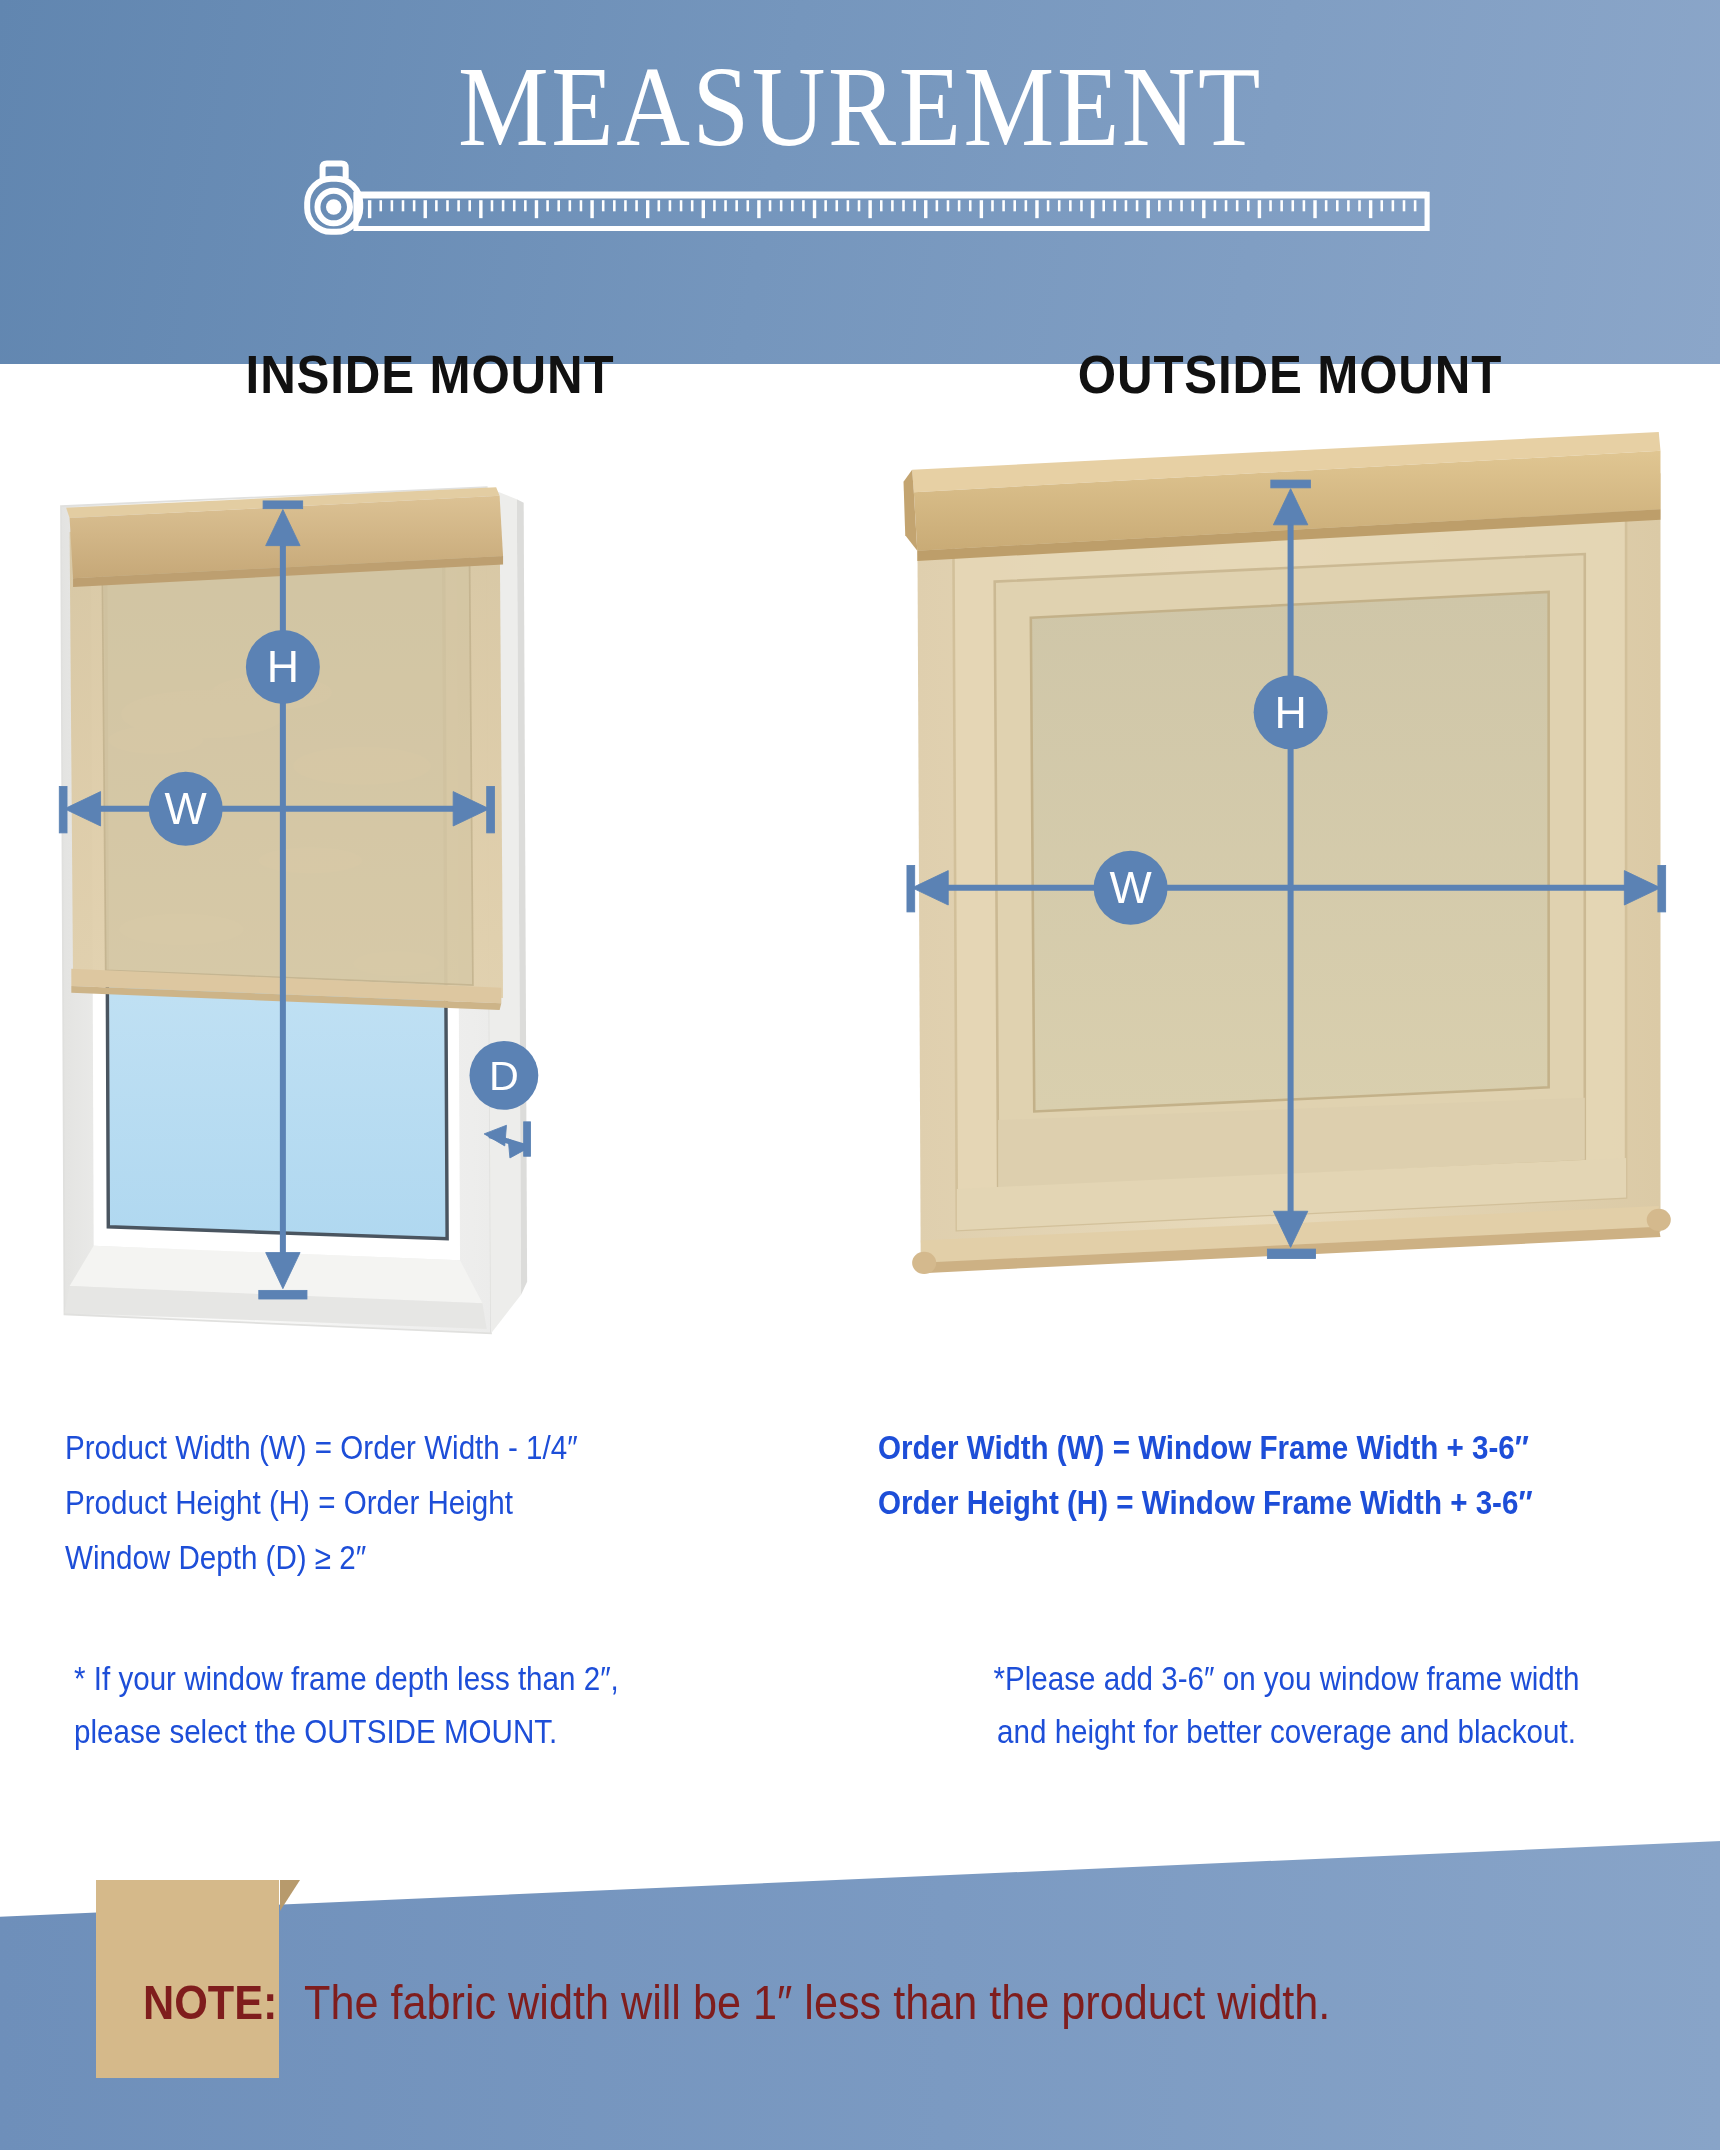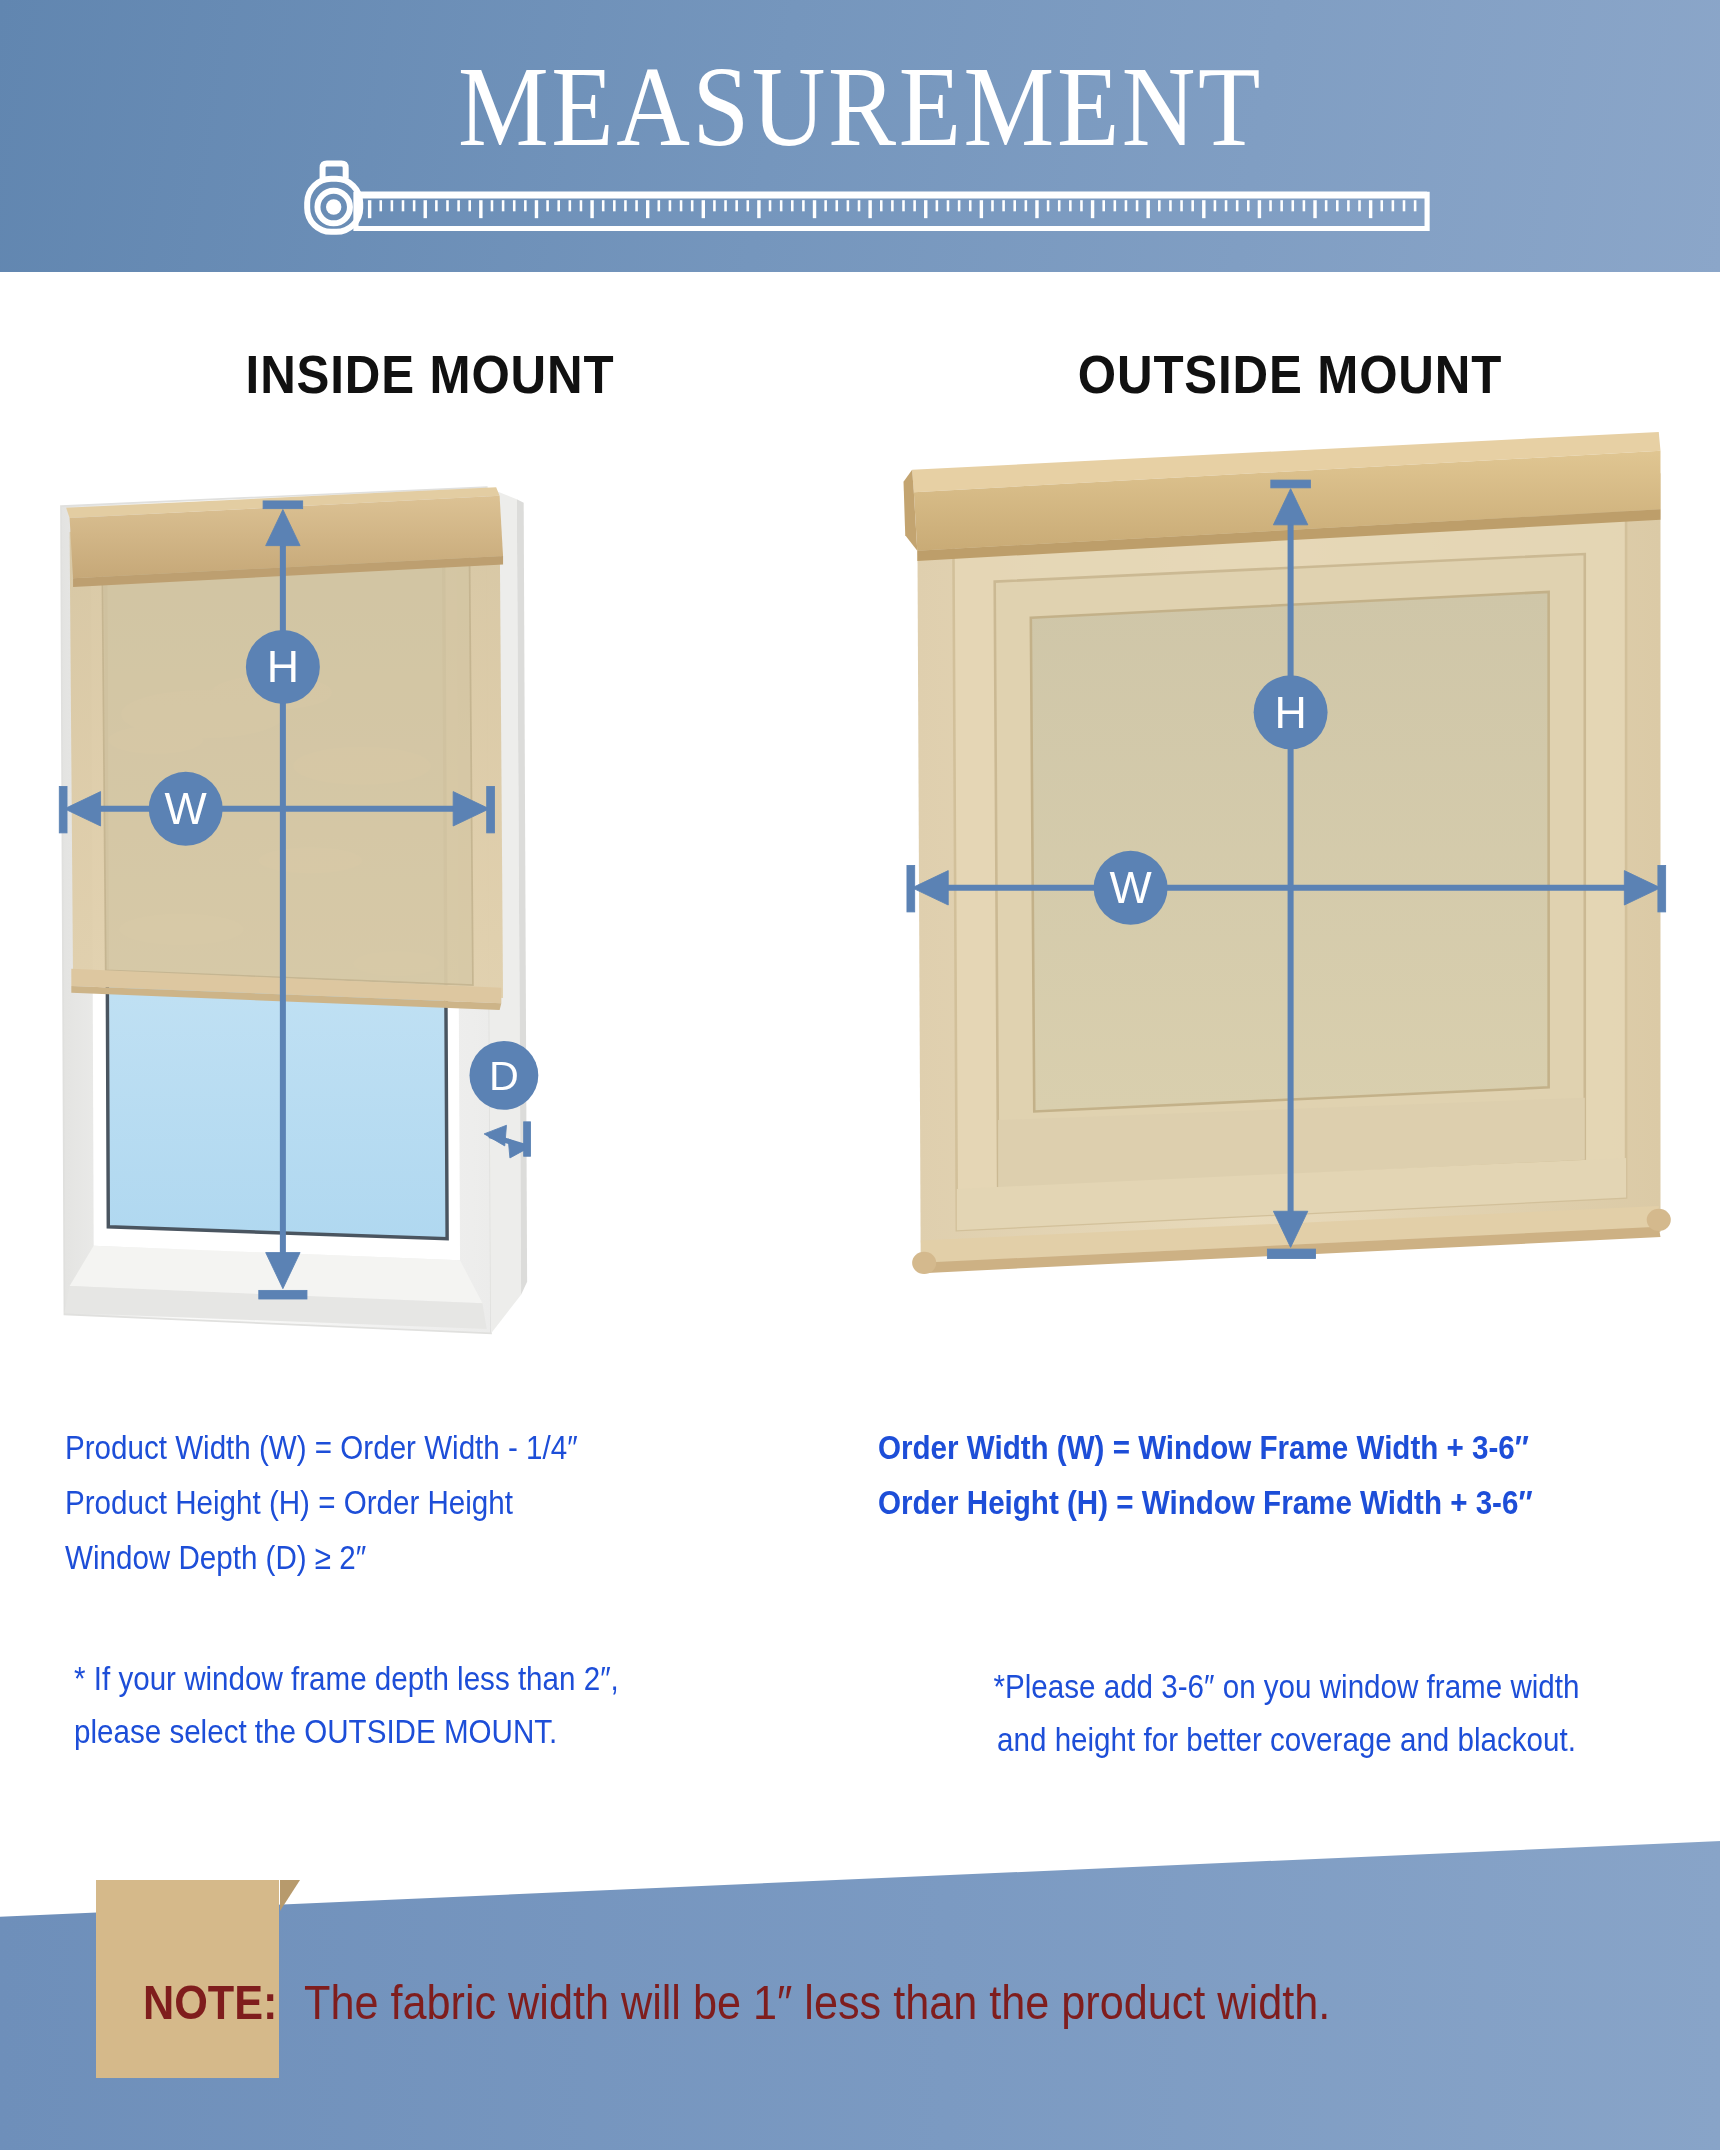--- a/index.html
+++ b/index.html
@@ -6,21 +6,21 @@
   body {
     width:1721px; height:2151px;
     background:#ffffff;
     font-family:"Liberation Sans", sans-serif;
     overflow:hidden;
     position:relative;
   }
 
   
   .header {
-    position:absolute; left:0; top:0; width:1721px; height:272px;
+    position:absolute; left:0; top:0; width:1721px; height:364px;
     background:linear-gradient(100deg,#6186b0 0%, #7596bd 45%, #8ba6c9 100%);
     overflow:hidden;
   }
   .header-title {
     position:absolute; left:0; top:50px; width:1721px;
     text-align:center;
     font-family:"Liberation Serif", serif;
     font-size:102px; line-height:1.0;
     letter-spacing:2.6px;
     color:#ffffff;
@@ -383,21 +383,21 @@
 <div class="spec-block" style="left:878px; top:1420px; width:826px;font-weight:bold;">
   <div class="spec-line">Order Width (W) = Window Frame Width + 3-6″</div>
   <div class="spec-line">Order Height (H) = Window Frame Width + 3-6″</div>
 </div>
 
 <div class="spec-block note-block" style="left:62px; top:1652px; width:774px;margin-left:12px;">
   <div class="note-line">* If your window frame depth less than 2″,</div>
   <div class="note-line">please select the OUTSIDE MOUNT.</div>
 </div>
 
-<div class="spec-block note-block center" style="left:869px; top:1652px; width:835px;margin-top:8px;">
+<div class="spec-block note-block center" style="left:869px; top:1652px; width:835px;">
   <div class="note-line">*Please add 3-6″ on you window frame width</div>
   <div class="note-line">and height for better coverage and blackout.</div>
 </div>
 
 <div class="footer">
   <svg class="footer-shape" width="1721" height="310" viewBox="0 0 2000 360">
     <defs>
       <linearGradient id="footG" x1="0" y1="0" x2="1" y2="0">
         <stop offset="0%" stop-color="#6e8fba"></stop>
         <stop offset="55%" stop-color="#7b9ac2"></stop>

